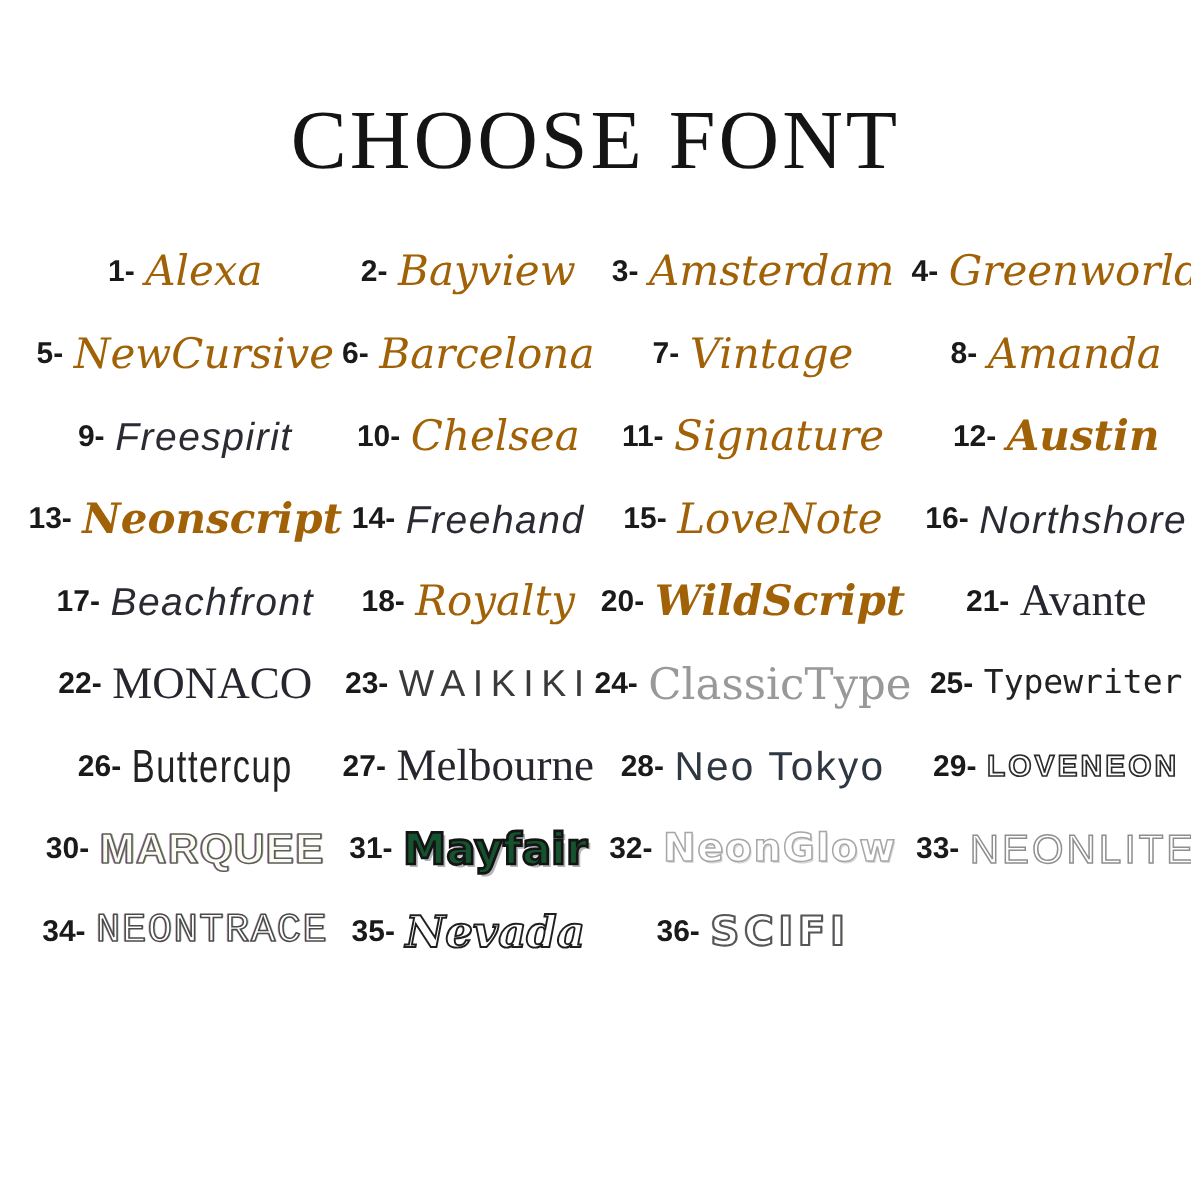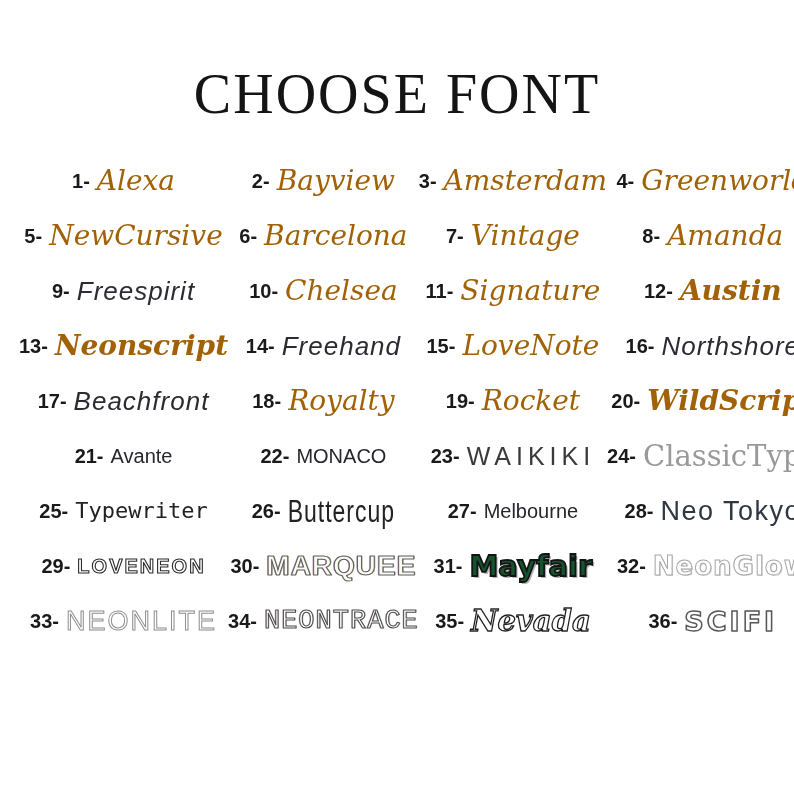--- a/index.html
+++ b/index.html
@@ -48,21 +48,21 @@
     font-size: 20px;
     color: #1a1a1a;
     flex: 0 0 auto;
   }
   .name { color: #a16207; line-height: 1; }
 
   
   .f-script       { font-family: "DejaVu Serif", serif; font-style: italic; font-size: 28px; }
   .f-script-bold  { font-family: "DejaVu Serif", serif; font-style: italic; font-weight: 700; font-size: 28px; }
   .f-hand         { font-family: "Liberation Sans", sans-serif; font-style: italic; font-size: 26px; letter-spacing: 1px; color: #2b2b33; }
-  .f-sans         { font-family: Liberation Sans, sans-serif; font-size: 20px; color: #26262e; }
+  .f-sans         { font-family: Liberation Serif, serif; font-size: 30px; color: #26262e; }
   .f-sans-spaced  { font-family: "Liberation Sans", sans-serif; font-size: 25px; letter-spacing: 5px; color: #3a3a3a; text-align: center; }
   .f-slab-gray    { font-family: "DejaVu Serif", serif; font-size: 29px; color: #999999; }
   .f-mono         { font-family: "DejaVu Sans Mono", monospace; font-size: 22px; color: #222; }
   .f-hand-tall    { font-family: "Liberation Sans", sans-serif; font-size: 23px; display: inline-block; transform: scaleY(1.35); transform-origin: center; letter-spacing: 1px; color: #222; }
   .f-sans-thin    { font-family: "Liberation Sans", sans-serif; font-size: 27px; letter-spacing: 1.5px; color: #2e3742; }
   .f-outline        { font-family: "Liberation Sans", sans-serif; font-weight: 700; font-size: 20px; letter-spacing: 2px; color: #ffffff; text-align: right; -webkit-text-stroke: 1.1px #2c2c2c; }
   .f-outline-marquee{ font-family: "Liberation Sans", sans-serif; font-weight: 700; font-size: 28px; letter-spacing: 1px; color: #fbfbf2; -webkit-text-stroke: 1px #5c5c5c; text-shadow: -1px 0 0 #c08ac0, 1px 0 0 #9bb086; }
   .f-outline-bold   { font-family: "DejaVu Sans", sans-serif; font-weight: 800; font-size: 29px; color: #14532d; -webkit-text-stroke: 1.8px #141414; text-shadow: 2px 2px 0 rgba(40,40,60,0.35); }
   .f-outline-light  { font-family: "DejaVu Sans", sans-serif; font-weight: 700; font-size: 26px; letter-spacing: 1px; color: #ffffff; -webkit-text-stroke: 1px #a7a7a7; text-shadow: 1px 1px 0 #d8d8d8; }
   .f-outline-gray   { font-family: Liberation Sans, sans-serif; font-size: 27px; letter-spacing: 2px; color: #ffffff; -webkit-text-stroke: 1px #8f8f8f; }
@@ -142,24 +142,20 @@
   </div>
       <div class="cell">
     <span class="num">17-</span>
     <span class="name f-hand">Beachfront</span>
   </div>
       <div class="cell">
     <span class="num">18-</span>
     <span class="name f-script">Royalty</span>
   </div>
       <div class="cell">
-    <span class="num">19-</span>
-    <span class="name f-script">Rocket</span>
-  </div>
-      <div class="cell">
     <span class="num">20-</span>
     <span class="name f-script-bold">WildScript</span>
   </div>
       <div class="cell">
     <span class="num">21-</span>
     <span class="name f-sans">Avante</span>
   </div>
       <div class="cell">
     <span class="num">22-</span>
     <span class="name f-sans">MONACO</span>

